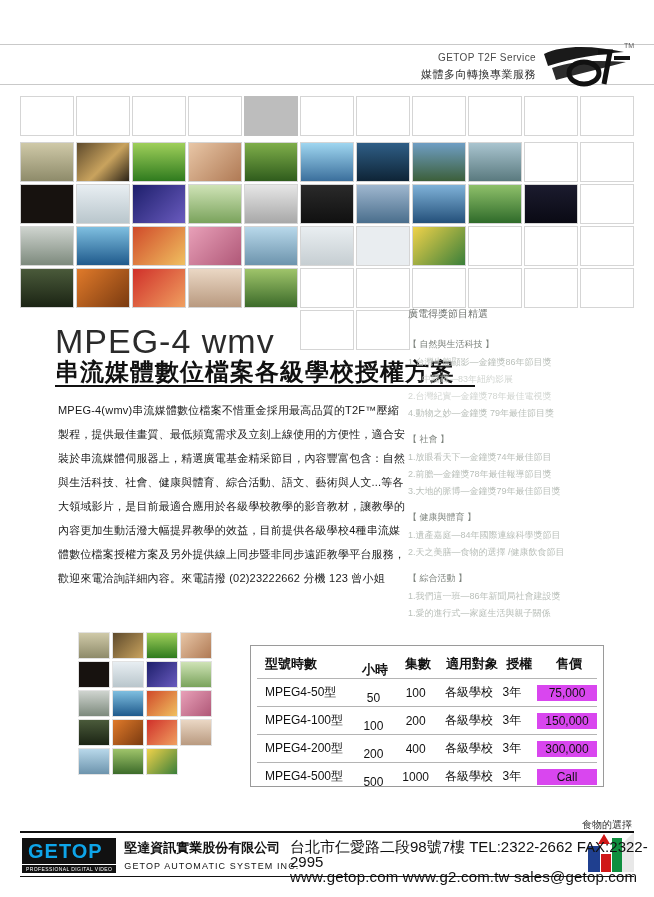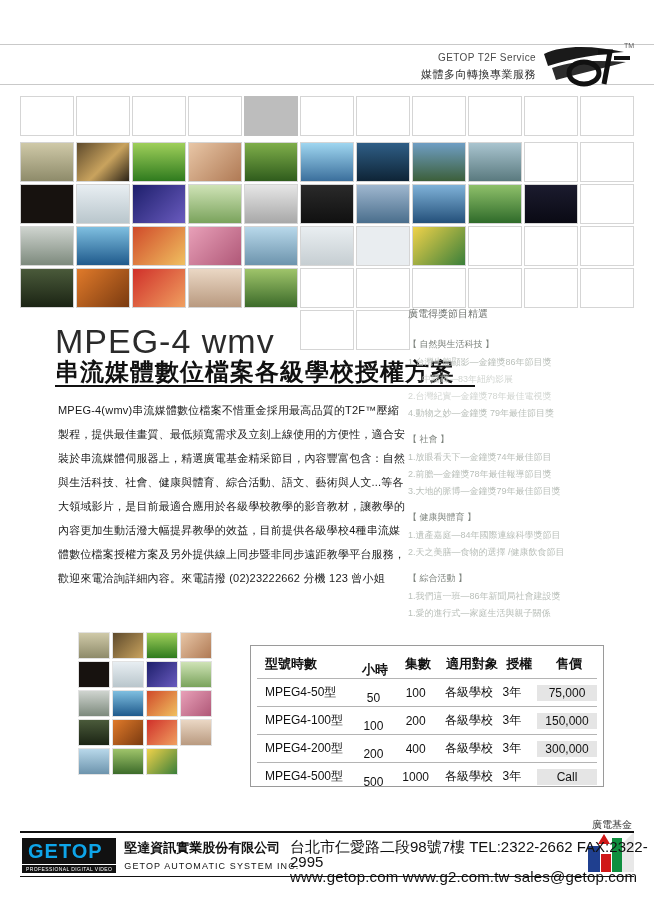--- a/index.html
+++ b/index.html
@@ -45,21 +45,21 @@
   .tbl-inner{position:absolute;left:6px;top:5px;width:340px;}
   .trow{display:flex;align-items:center;height:25px;font-size:12px;color:#111;}
   .trow.head{height:26px;font-weight:bold;font-size:13px;}
   .trow .c0{width:100px;padding-left:8px;}
   .trow .c1{width:52px;text-align:center;margin-top:11px;}
   .trow .c2{width:46px;text-align:center;}
   .trow .c3{width:78px;text-align:center;}
   .trow .c4{width:40px;text-align:left;}
   .trow .c5{width:64px;text-align:center;}
   .tline{height:1px;background:#b4b4b4;margin:1px 0;}
-  .hl{background:#e5e5e5;display:inline-block;min-width:60px;padding:1px 4px;box-sizing:border-box;}
+  .hl{background:#d946ef;display:inline-block;min-width:60px;padding:1px 4px;box-sizing:border-box;}
 
   
   .fmark-txt{position:absolute;right:22px;top:818px;font-size:10px;color:#333;}
   .fmark{position:absolute;right:20px;top:832px;width:46px;height:40px;}
 
   
   .ft-rule{position:absolute;left:20px;top:831px;width:614px;height:2px;background:#111;}
   .ft-rule2{position:absolute;left:20px;top:876px;width:614px;height:1px;background:#111;}
   .ft{position:absolute;left:22px;top:838px;display:flex;align-items:flex-start;}
   .getop{background:#111;color:#0ea5e9;font-size:20px;font-weight:bold;letter-spacing:1px;padding:2px 6px 1px 6px;}
@@ -258,21 +258,21 @@
         <div class="c0">MPEG4-500型</div>
         <div class="c1">500</div>
         <div class="c2">1000</div>
         <div class="c3">各級學校</div>
         <div class="c4">3年</div>
         <div class="c5"><span class="hl">Call</span></div>
       </div>
     </div>
   </div>
 
-  <div class="fmark-txt">廣電基金</div>
+  <div class="fmark-txt">食物的選擇</div>
   <div class="fmark">
     <svg width="46" height="40" viewBox="0 0 46 40">
       <rect x="0" y="14" width="12" height="26" fill="#1f3f8f"></rect>
       <rect x="13" y="22" width="10" height="18" fill="#d01818"></rect>
       <rect x="24" y="6" width="10" height="34" fill="#0f8f3f"></rect>
       <path d="M34 12 L46 0 L46 40 L34 40 Z" fill="#e8e8e8"></path>
       <path d="M16 2 L22 12 L10 12 Z" fill="#d01818"></path>
     </svg>
   </div>
 

